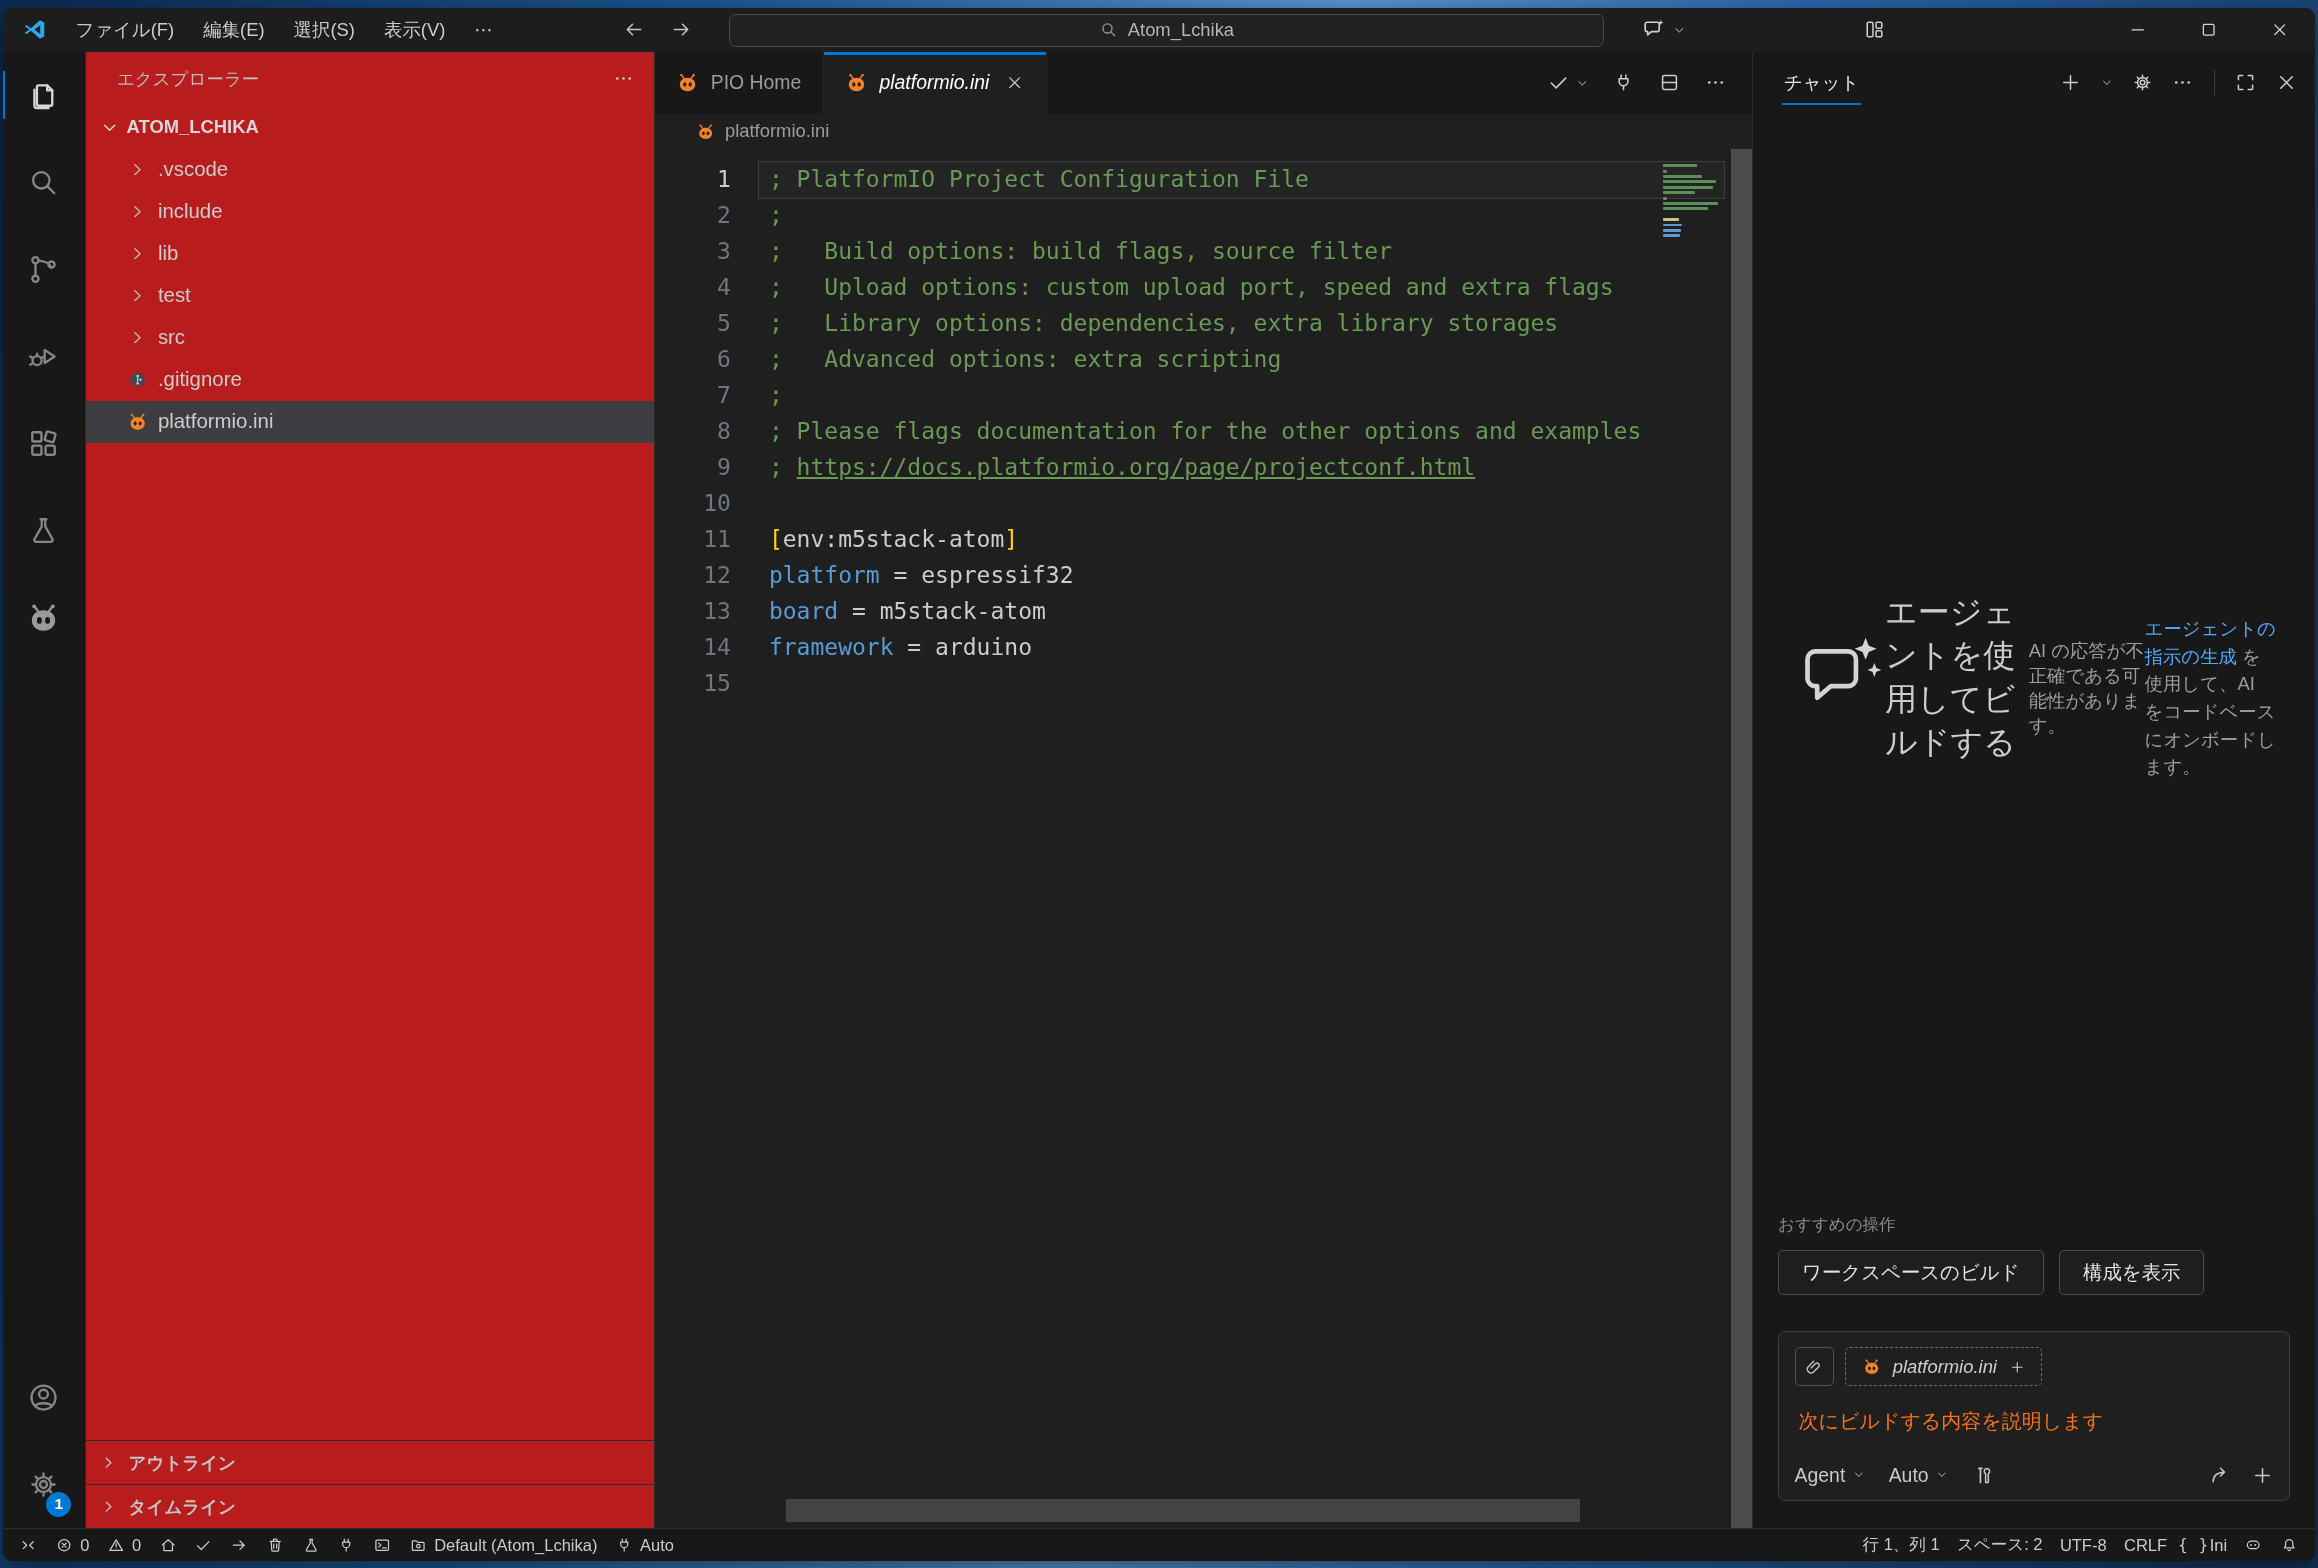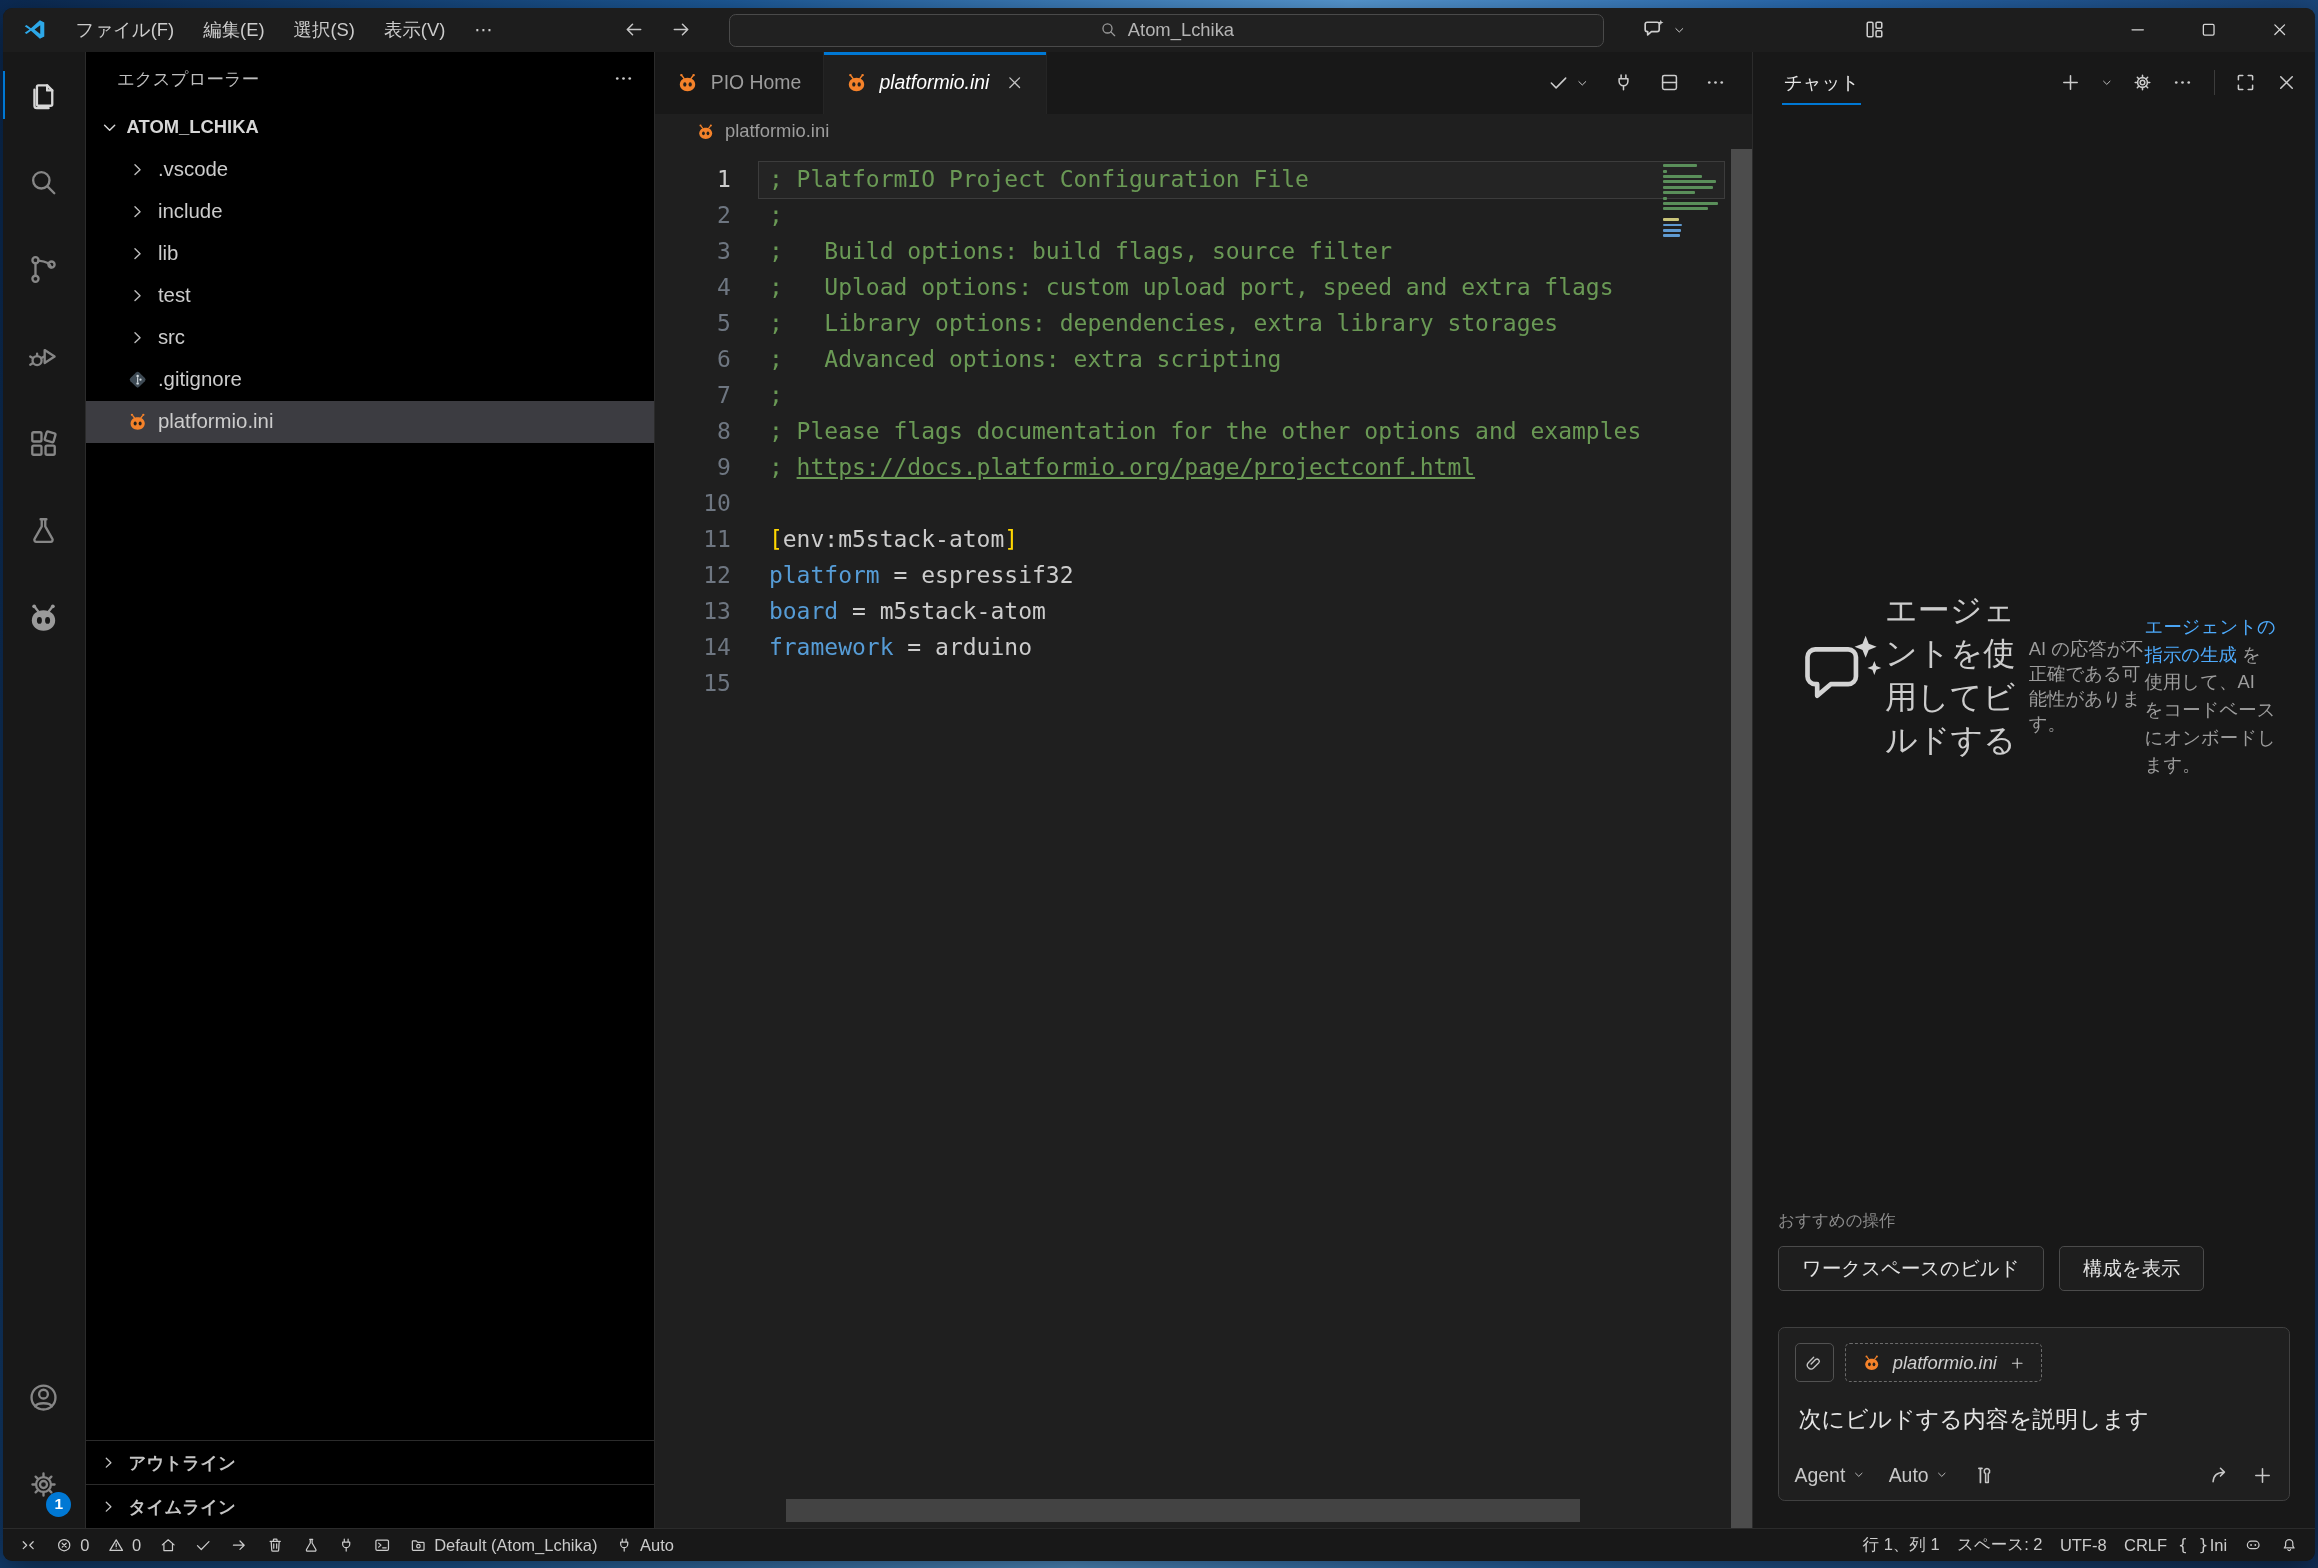--- a/index.html
+++ b/index.html
@@ -39,21 +39,21 @@
     display:flex;flex-direction:column;align-items:stretch}
   .ab-item{position:relative;height:87px;display:flex;align-items:center;justify-content:center;color:#868686}
   .ab-item.active{color:#d7d7d7}
   .ab-item.active::before{content:"";position:absolute;left:0;top:19.4px;bottom:19.4px;width:1.9px;background:#0078d4}
   .ab-item .ic{width:35px;height:35px}
   .ab-spacer{flex:1}
   .badge{position:absolute;right:13.6px;bottom:11.6px;min-width:25px;height:25px;border-radius:12.6px;background:#0078d4;
     color:#fff;font-size:15.5px;display:flex;align-items:center;justify-content:center;font-weight:bold}
 
   
-  .sidebar{width:568px;flex:none;background:#000000;border-right:1px solid #2b2b2b;display:flex;flex-direction:column}
+  .sidebar{width:568px;flex:none;background:#b91c1c;border-right:1px solid #2b2b2b;display:flex;flex-direction:column}
   .sb-header{height:54px;flex:none;display:flex;align-items:center;padding:0 19.4px 0 31px;color:#bdbdbd;font-size:17.5px}
   .sb-header .sp{flex:1}
   .sb-header .ic{width:23px;height:23px;color:#cccccc}
   .sb-root{height:43px;flex:none;display:flex;align-items:center;gap:5.8px;padding-left:13.6px;
     color:#d7d7d7;font-weight:bold;font-size:18.4px}
   .sb-root .ic{width:21.3px;height:21.3px}
   .tree{flex:1;overflow:hidden}
   .tree-row{height:42px;display:flex;align-items:center;gap:9.7px;padding-left:41px;font-size:20.4px;color:#cccccc}
   .tree-row .ic{width:21.3px;height:21.3px;color:#b9b9b9}
   .tree-row.selected{background:#3c3c41}
@@ -113,21 +113,21 @@
     border-radius:4.9px;background:#1e1e1e;color:#e3e3e3;font-size:19.4px}
   .chat-input{border:1px solid #404040;border-radius:6.8px;background:#1f1f1f;padding:15.5px 15.5px 13.6px}
   .ci-row1{display:flex;align-items:center;gap:11.6px}
   .clip-btn{width:37px;height:37px;border:1px solid #525252;border-radius:4.9px;display:flex;
     align-items:center;justify-content:center;color:#c5c5c5}
   .clip-btn .ic{width:20.4px;height:20.4px}
   .ctx-chip{height:37px;border:1px dashed #6b6b6b;border-radius:4.9px;display:flex;align-items:center;
     gap:11.6px;padding:0 15.5px;color:#cfcfcf;font-size:18.4px}
   .ctx-chip .ic{width:19.4px;height:19.4px}.ctx-chip .pls{width:16.5px;height:16.5px;color:#cfcfcf}
   .ctx-chip .lbl{font-style:italic}
-  .ci-placeholder{margin:21.3px 3.9px 29px;font-size:23px;color:#e5e5e5}
+  .ci-placeholder{margin:21.3px 3.9px 29px;font-size:20px;color:#f97316}
   .ci-row3{display:flex;align-items:center;gap:23px;color:#c8c8c8;font-size:19.4px}
   .ci-dd{display:flex;align-items:center;gap:6.8px}
   .ci-dd .ic{width:13.6px;height:13.6px}
   .ci-row3 .tool{width:23px;height:23px}
   .ci-right{margin-left:auto;display:flex;align-items:center;gap:19.4px}
   .ci-right .ic{width:23px;height:23px}
 
   
   .statusbar{height:32px;flex:none;background:#181818;border-top:1px solid #2b2b2b;display:flex;
     align-items:center;font-size:16.5px;color:#cbcbcb;padding:0 7.8px}

